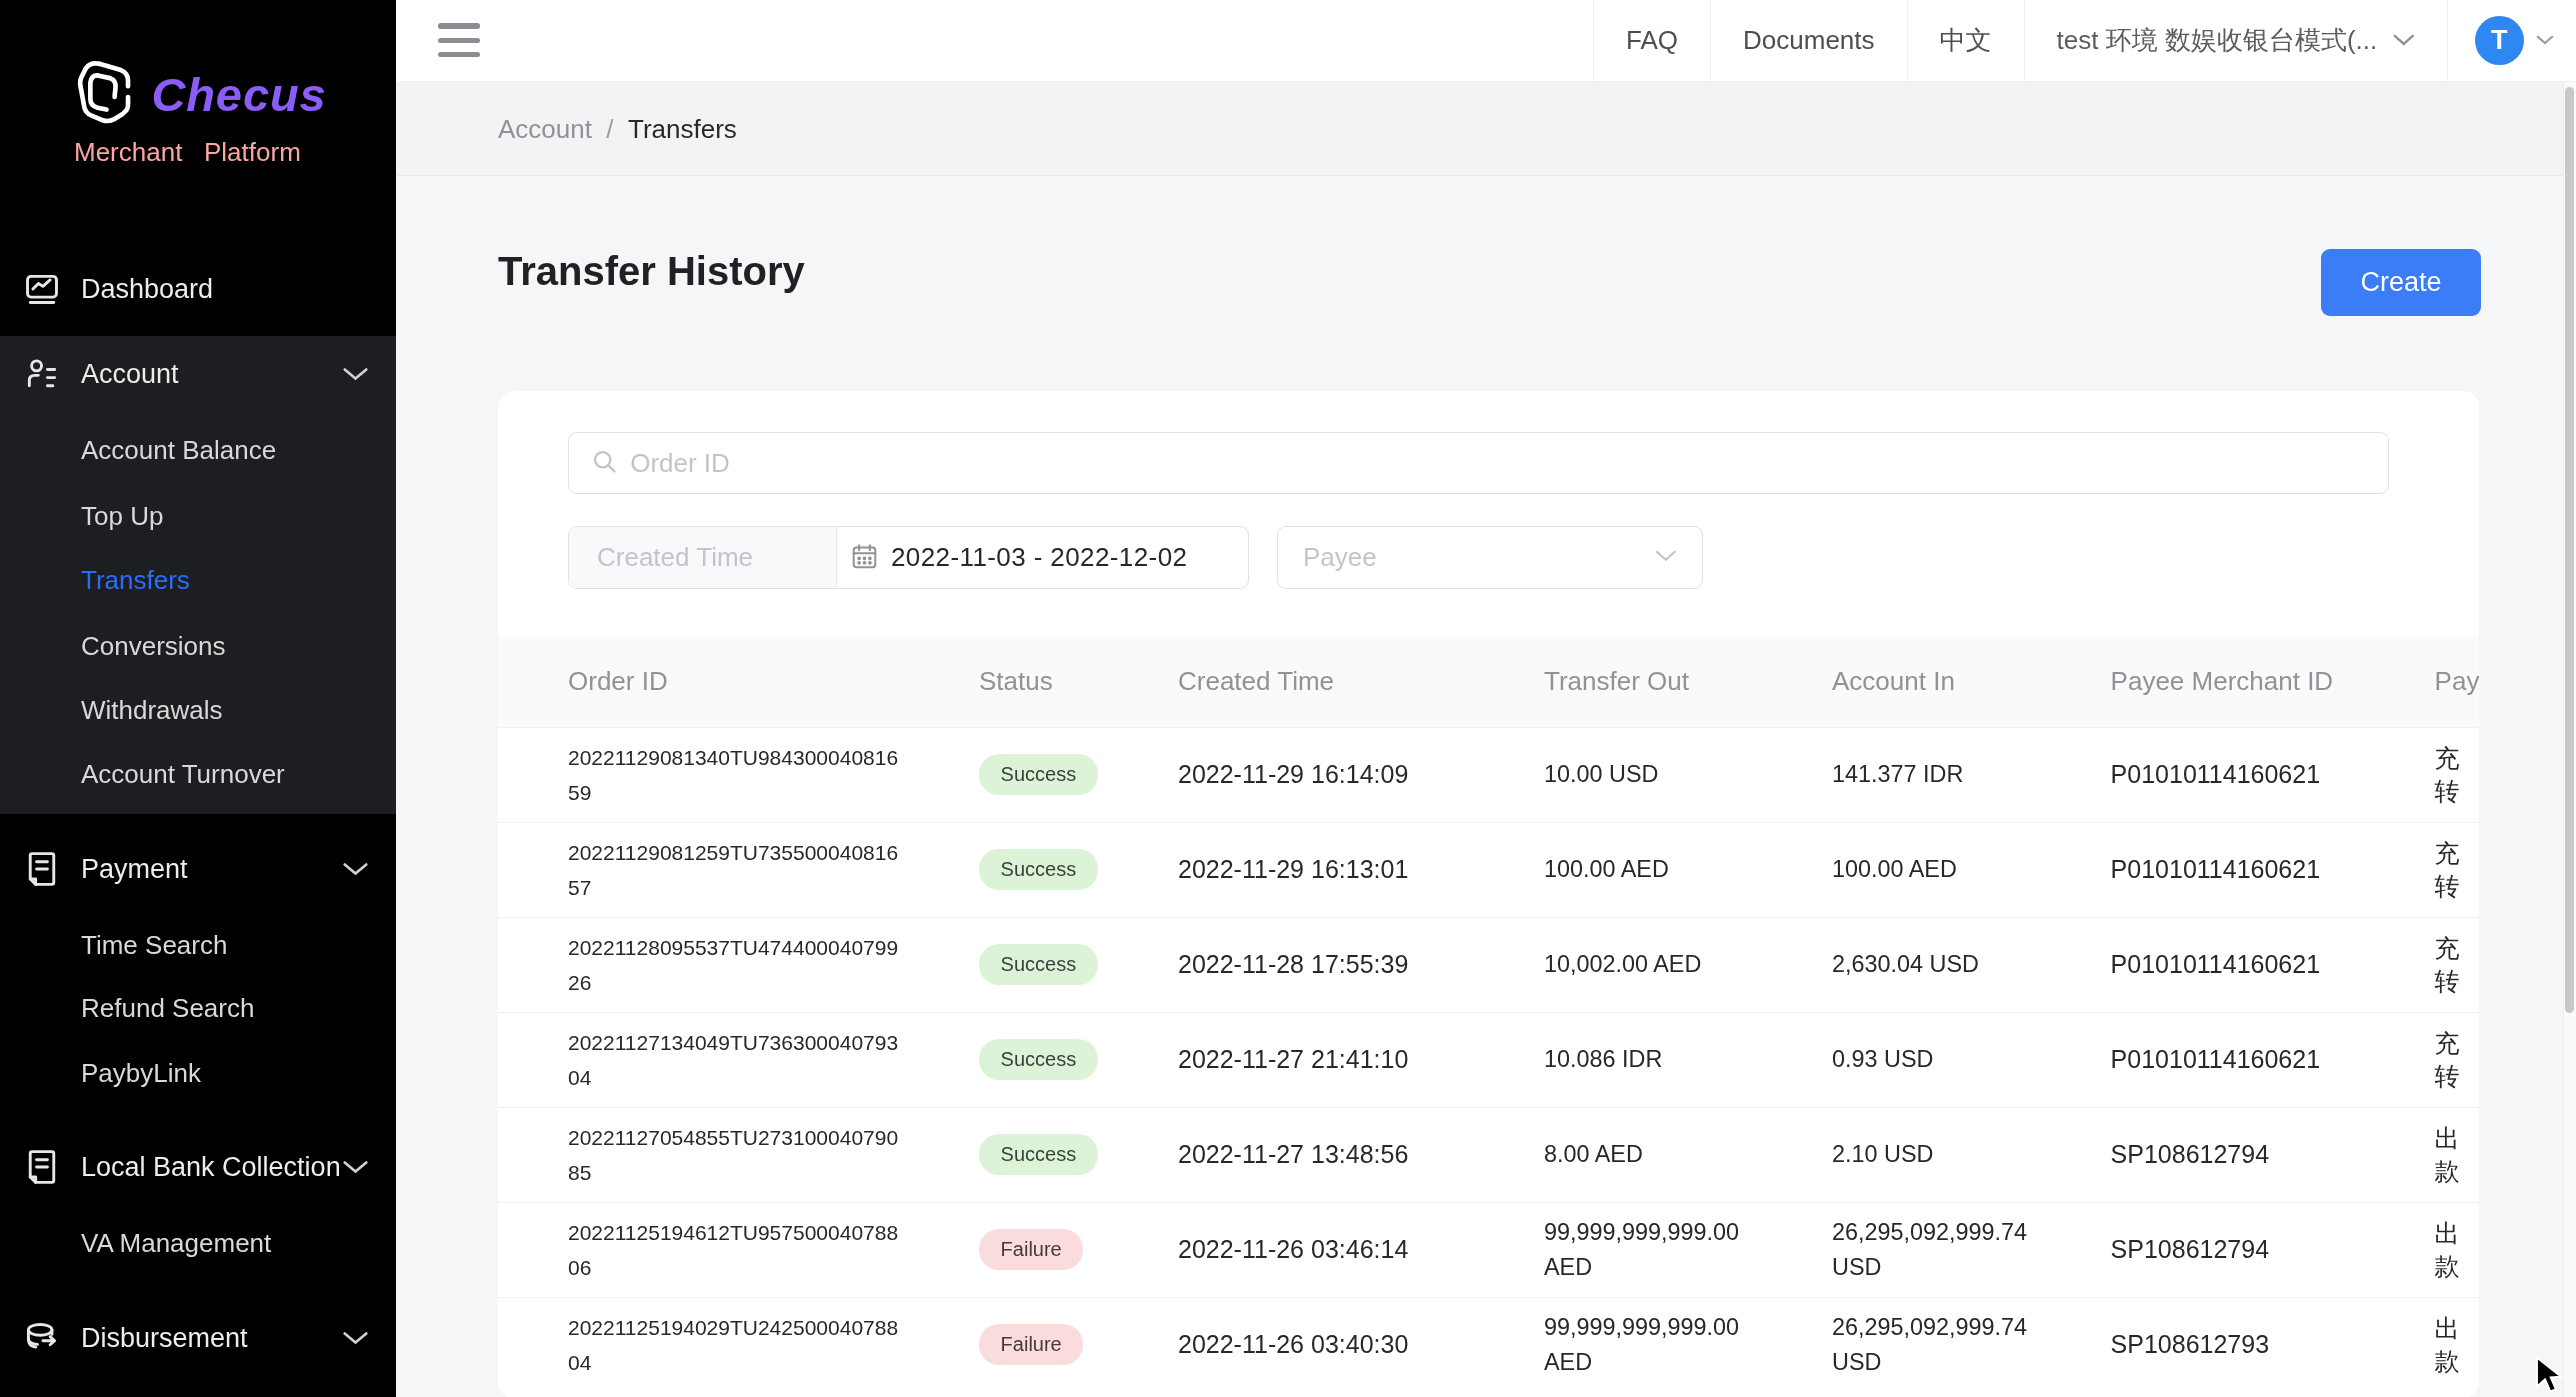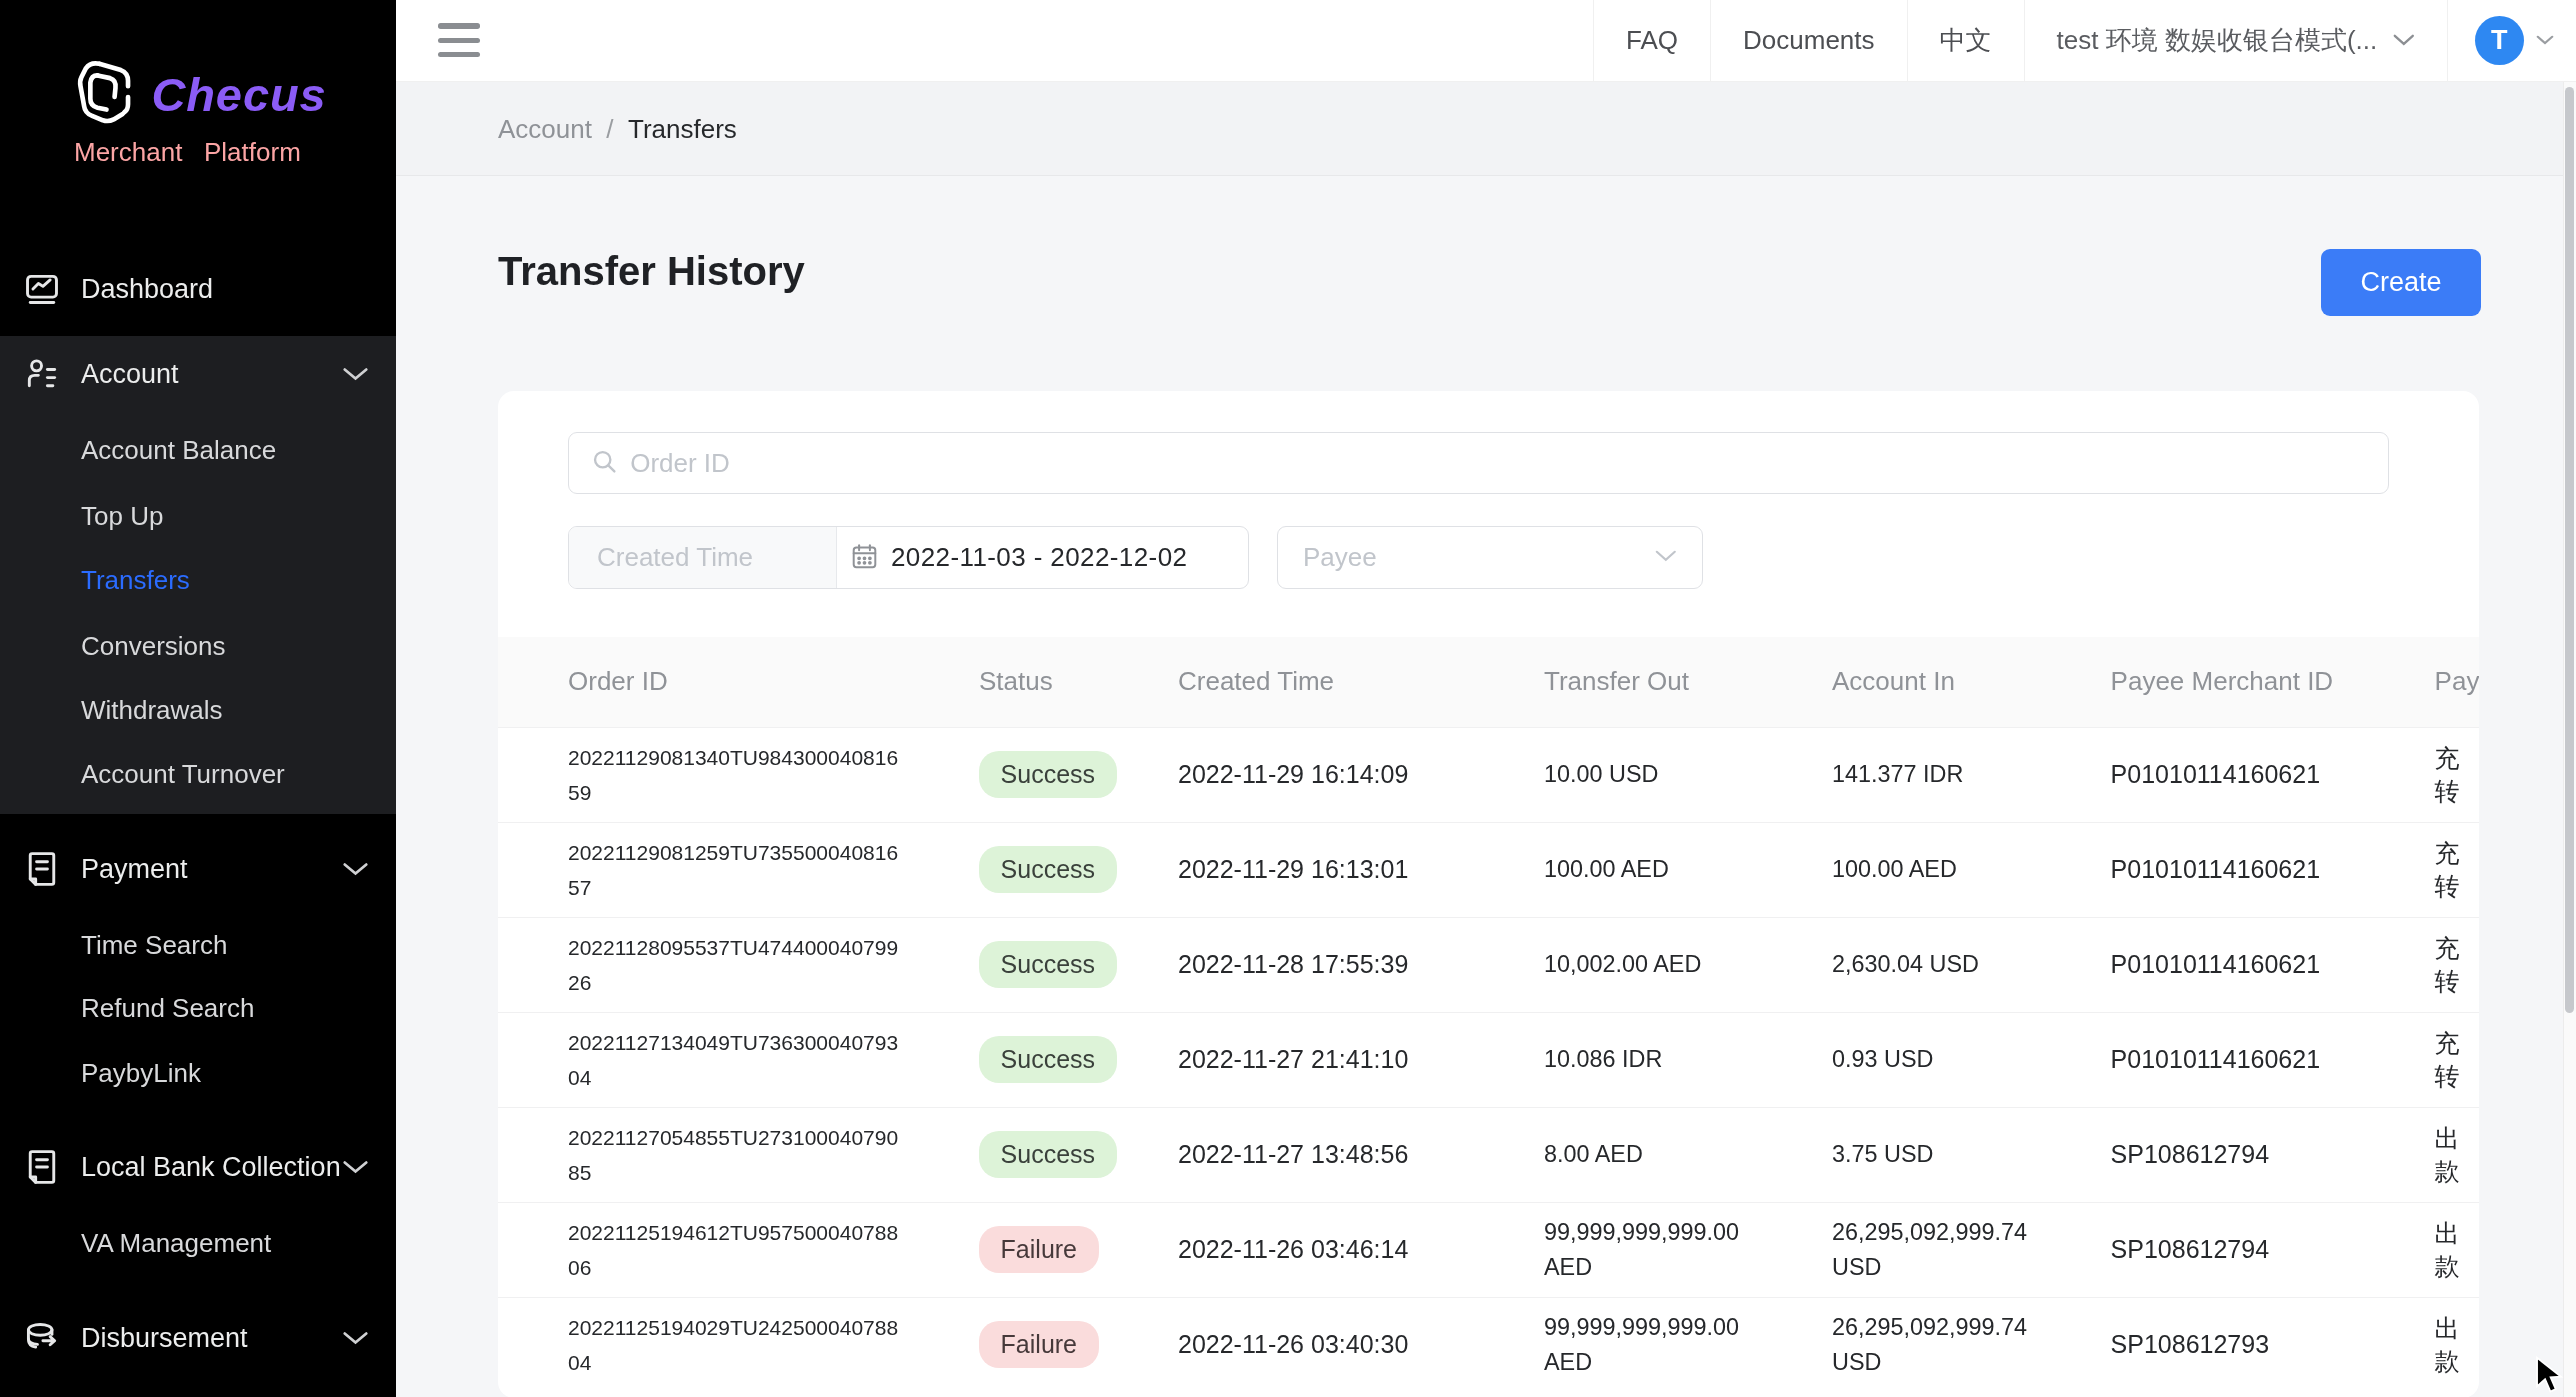--- a/index.html
+++ b/index.html
@@ -64,21 +64,21 @@
   tbody td { height:95px; border-top:1.8px solid #f0f0f1; font-size:25px; color:#26282b; vertical-align:middle; overflow:hidden; }
   th:nth-child(1),td:nth-child(1){ padding-left:70px; padding-right:42px; }
   th:nth-child(2),td:nth-child(2){ padding-left:31px; }
   th:nth-child(3),td:nth-child(3){ padding-left:25px; padding-right:9px; }
   th:nth-child(4),td:nth-child(4){ padding-left:31px; padding-right:9px; }
   th:nth-child(5),td:nth-child(5){ padding-left:31px; padding-right:9px; }
   th:nth-child(6),td:nth-child(6){ padding-left:21.6px; padding-right:9px; }
   th:nth-child(7),td:nth-child(7){ padding-left:21.6px; padding-right:0; }
   td.order { font-size:21px; word-break:break-all; line-height:35px; }
   td.amount { font-size:23.4px; line-height:35px; }
-  .pill { display:inline-block; font-size:25px; color:#3a413b; padding:9px 21.6px; border-radius:20px; }
+  .pill { display:inline-block; font-size:20px; color:#3a413b; padding:9px 21.6px; border-radius:20px; }
   .pill.success { background:var(--success-bg,#ddf3d8); }
   .pill.failure { background:var(--failure-bg,#fadcdc); color:#46393a; }
 
   
   .scrollbar { position:absolute; right:0; top:82px; width:13.5px; bottom:0; background:#fafafa; border-left:0.9px solid #ececec; z-index:6; }
   .scroll-thumb { position:absolute; left:1.8px; top:5.4px; width:9px; height:926px; border-radius:4.5px; background:#c6c8cc; cursor:pointer; }
 
   .cursor-glyph { position:absolute; left:2535px; top:1356px; z-index:9; }
 
   .caret svg, .nav-chev svg { display:block; }
@@ -368,21 +368,21 @@
               <td class="amount">0.93 USD</td>
               <td>P01010114160621</td>
               <td>充转</td>
             </tr>
 
             <tr>
               <td class="order">20221127054855TU27310004079085</td>
               <td><span class="pill success">Success</span></td>
               <td>2022-11-27 13:48:56</td>
               <td class="amount">8.00 AED</td>
-              <td class="amount">3.75 USD</td>
+              <td class="amount">2.10 USD</td>
               <td>SP108612794</td>
               <td>出款</td>
             </tr>
 
             <tr>
               <td class="order">20221125194612TU95750004078806</td>
               <td><span class="pill failure">Failure</span></td>
               <td>2022-11-26 03:46:14</td>
               <td class="amount">99,999,999,999.00 AED</td>
               <td class="amount">26,295,092,999.74 USD</td>

